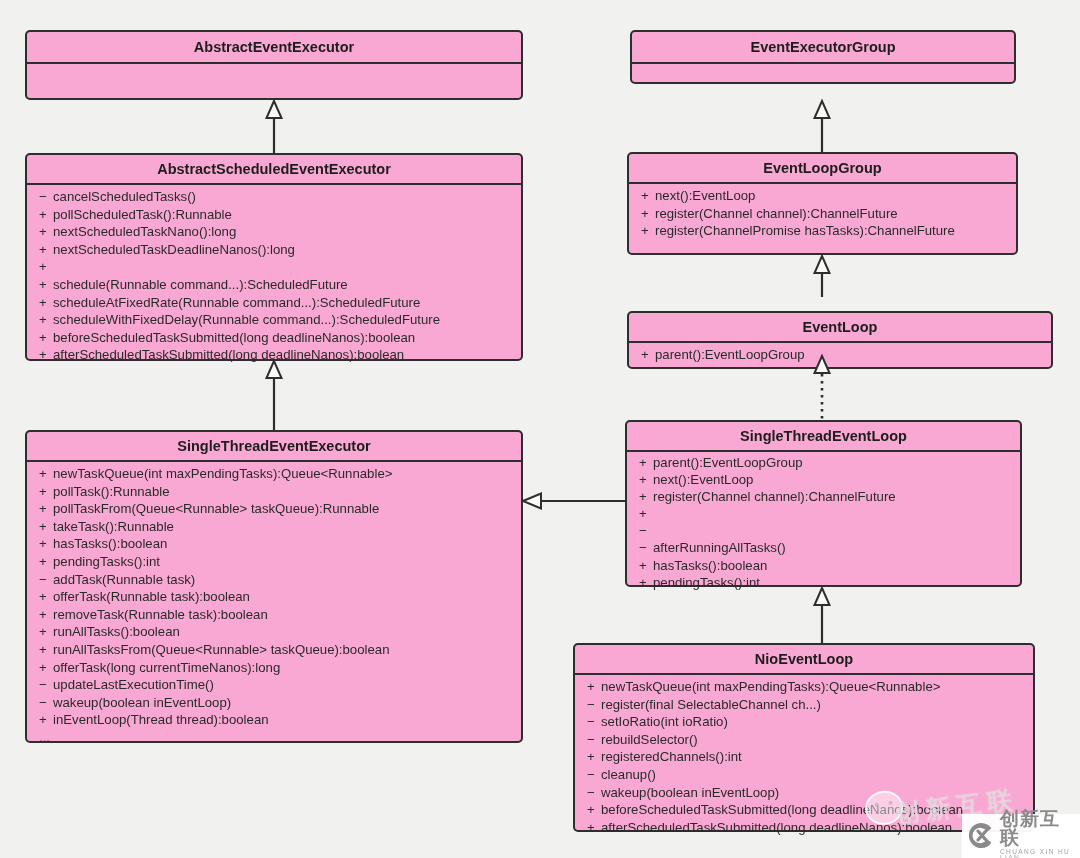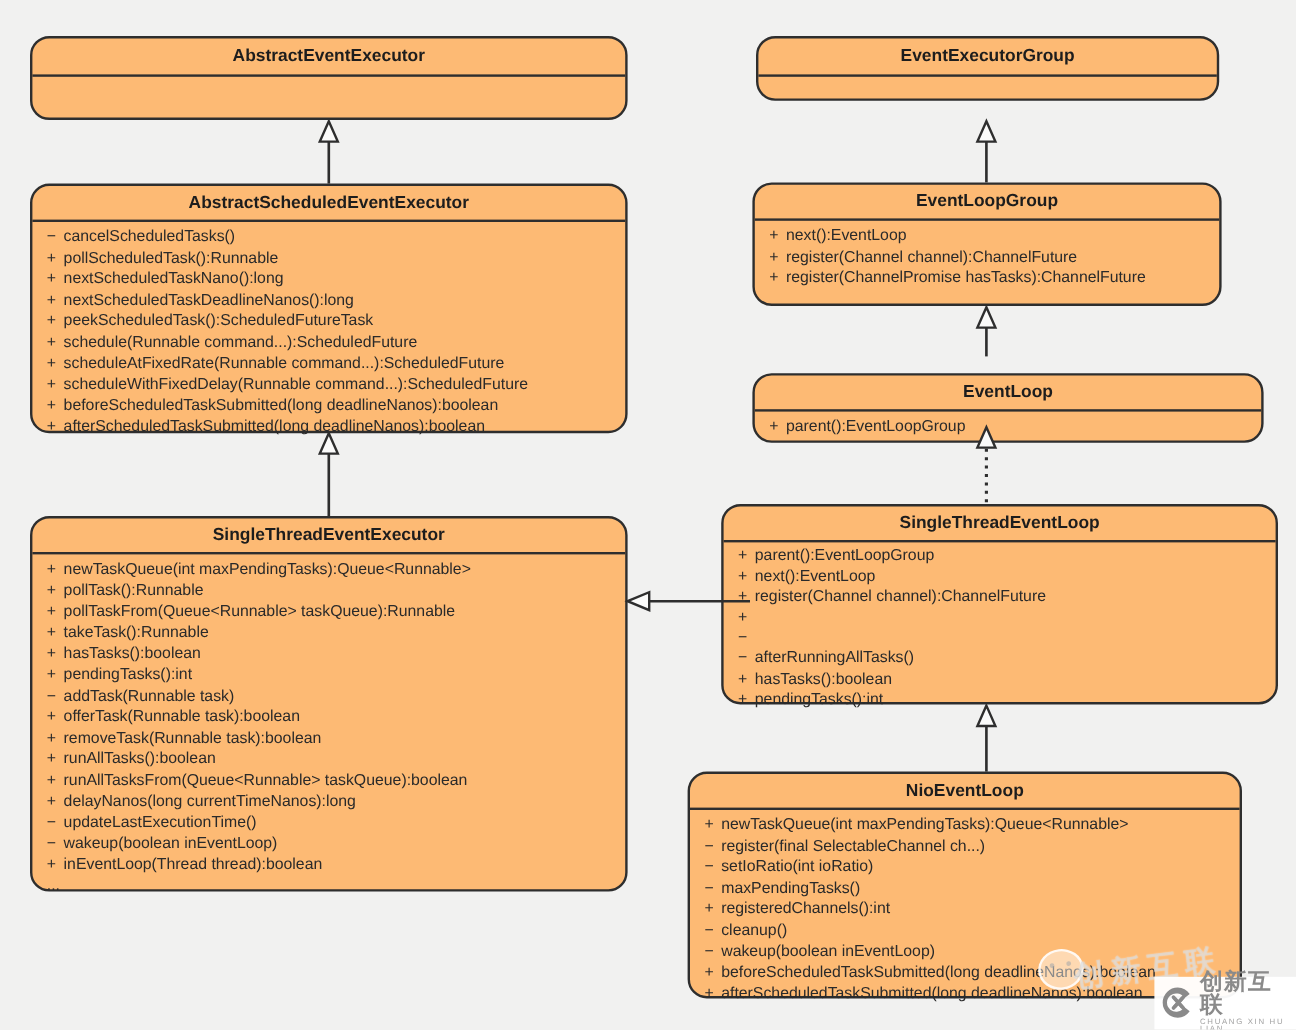--- a/index.html
+++ b/index.html
@@ -4,23 +4,23 @@
 <style>
   html,body{margin:0;padding:0;}
   body{
     width:1080px;height:858px;position:relative;overflow:hidden;
     background:#f1f1f0;
     font-family:"Liberation Sans","DejaVu Sans",sans-serif;
     color:#222;
   }
   .uml-box{
     position:absolute;
-    background:#fdba74;
+    background:#f9a8d4;
     border:2px solid #2e2e2e;
-    border-radius:16px;
+    border-radius:5px;
     box-sizing:border-box;
   }
   .uml-title{
     border-bottom:2px solid #2e2e2e;
     display:flex;align-items:center;justify-content:center;
     font-weight:bold;font-size:14.5px;color:#1d1d1d;
     height:30px;box-sizing:border-box;
   }
   .uml-box.tall-title .uml-title{height:32px;}
   .uml-body{
@@ -99,21 +99,20 @@
       <div class="member-row">
         <span class="sign">+</span>
         <span>nextScheduledTaskNano():long</span>
       </div>
       <div class="member-row">
         <span class="sign">+</span>
         <span>nextScheduledTaskDeadlineNanos():long</span>
       </div>
       <div class="member-row">
         <span class="sign">+</span>
-        <span>peekScheduledTask():ScheduledFutureTask</span>
       </div>
       <div class="member-row">
         <span class="sign">+</span>
         <span>schedule(Runnable command...):ScheduledFuture</span>
       </div>
       <div class="member-row">
         <span class="sign">+</span>
         <span>scheduleAtFixedRate(Runnable command...):ScheduledFuture</span>
       </div>
       <div class="member-row">
@@ -201,42 +200,42 @@
       <div class="member-row">
         <span class="sign">+</span>
         <span>runAllTasks():boolean</span>
       </div>
       <div class="member-row">
         <span class="sign">+</span>
         <span>runAllTasksFrom(Queue&lt;Runnable&gt; taskQueue):boolean</span>
       </div>
       <div class="member-row">
         <span class="sign">+</span>
-        <span>delayNanos(long currentTimeNanos):long</span>
+        <span>offerTask(long currentTimeNanos):long</span>
       </div>
       <div class="member-row">
         <span class="sign">−</span>
         <span>updateLastExecutionTime()</span>
       </div>
       <div class="member-row">
         <span class="sign">−</span>
         <span>wakeup(boolean inEventLoop)</span>
       </div>
       <div class="member-row">
         <span class="sign">+</span>
         <span>inEventLoop(Thread thread):boolean</span>
       </div>
       <div class="member-row">
         <span class="sign">...</span>
         <span></span>
       </div>
     </div>
 </div>
 
-<div class="uml-box compact" style="left:601px;top:420px;width:464px;height:167px">
+<div class="uml-box compact" style="left:625px;top:420px;width:397px;height:167px">
   <div class="uml-title">SingleThreadEventLoop</div>
   <div class="uml-body">
       <div class="member-row">
         <span class="sign">+</span>
         <span>parent():EventLoopGroup</span>
       </div>
       <div class="member-row">
         <span class="sign">+</span>
         <span>next():EventLoop</span>
       </div>
@@ -275,21 +274,21 @@
       <div class="member-row">
         <span class="sign">−</span>
         <span>register(final SelectableChannel ch...)</span>
       </div>
       <div class="member-row">
         <span class="sign">−</span>
         <span>setIoRatio(int ioRatio)</span>
       </div>
       <div class="member-row">
         <span class="sign">−</span>
-        <span>maxPendingTasks()</span>
+        <span>rebuildSelector()</span>
       </div>
       <div class="member-row">
         <span class="sign">+</span>
         <span>registeredChannels():int</span>
       </div>
       <div class="member-row">
         <span class="sign">−</span>
         <span>cleanup()</span>
       </div>
       <div class="member-row">

